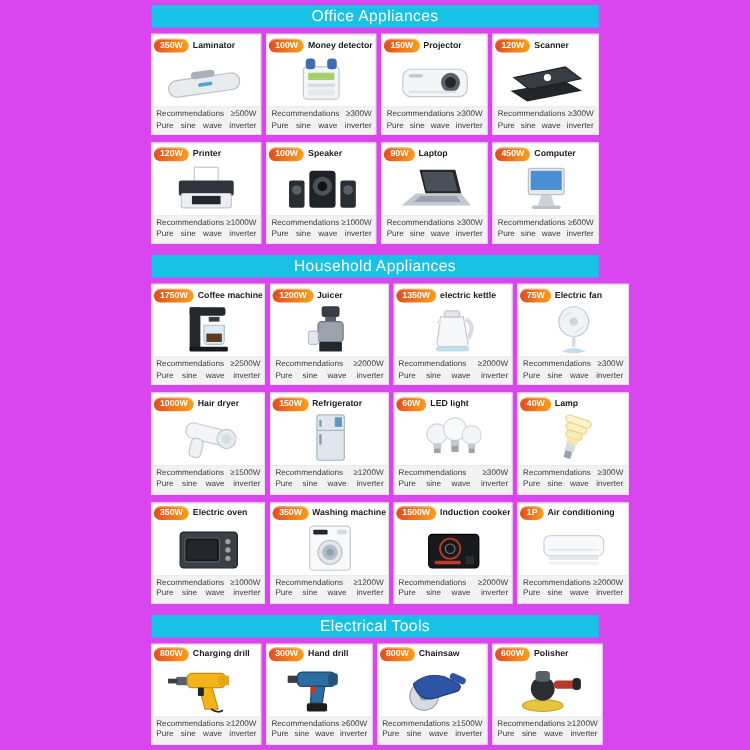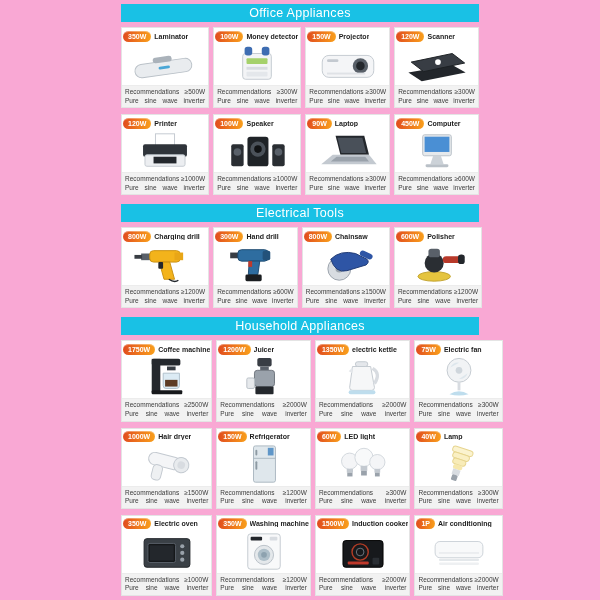--- a/index.html
+++ b/index.html
@@ -1,17 +1,17 @@
 <!DOCTYPE html>
 <html><head>
 <meta charset="utf-8">
 <style>
   html,body { margin:0; padding:0; background:#fff; }
   body { font-family:"Liberation Sans", sans-serif; }
-  .canvas { width:600px; height:600px; background:#f9a8d4; overflow:hidden; position:relative; }
+  .canvas { width:600px; height:600px; background:#d946ef; overflow:hidden; position:relative; }
   .content { width:358px; margin:0 auto; padding-top:4px; }
   .banner {
     height:18px; line-height:18px; background:#19c1e5; color:#ffffff;
     text-align:center; font-size:12.5px; letter-spacing:0.3px; margin-bottom:5px;
   }
   .grid {
     display:grid; grid-template-columns:repeat(4,1fr);
     column-gap:4px; row-gap:6px; margin-bottom:9px;
   }
   .card { border:1px solid #e4e4e4; background:#ffffff; display:flex; flex-direction:column; }
@@ -185,103 +185,20 @@
               </svg>
             </div>
             <div class="footer">
               <div class="rec">Recommendations ≥600W</div>
               <div class="note">Pure sine wave inverter</div>
             </div>
           </div>
         </div>
       </section>
       <section>
-        <div class="banner">Electrical Tools</div>
-        <div class="grid">
-          <div class="card">
-            <div class="badge-row">
-              <span class="badge">800W</span>
-              <span class="name">Charging drill</span>
-            </div>
-            <div class="img-area">
-              <svg viewBox="0 0 80 44" xmlns="http://www.w3.org/2000/svg">
-                <rect x="15" y="11" width="10" height="7" fill="#596069"></rect>
-                <rect x="8" y="12.5" width="8" height="4" fill="#383d44"></rect>
-                <rect x="24" y="8" width="32" height="12" rx="4" fill="#f3b31b" stroke="#c98f10"></rect>
-                <rect x="50" y="10" width="9" height="8" fill="#e8a617"></rect>
-                <polygon points="34,20 45,20 50,38 39,38" fill="#f3b31b" stroke="#c98f10"></polygon>
-                <rect x="33" y="20" width="5" height="7" rx="1" fill="#23272c"></rect>
-                <path d="M44 38 q6 4 10 1" stroke="#23272c" fill="none" stroke-width="1.5"></path>
-              </svg>
-            </div>
-            <div class="footer">
-              <div class="rec">Recommendations ≥1200W</div>
-              <div class="note">Pure sine wave inverter</div>
-            </div>
-          </div>
-          <div class="card">
-            <div class="badge-row">
-              <span class="badge">300W</span>
-              <span class="name">Hand drill</span>
-            </div>
-            <div class="img-area">
-              <svg viewBox="0 0 80 44" xmlns="http://www.w3.org/2000/svg">
-                <rect x="14" y="10" width="9" height="6" fill="#383d44"></rect>
-                <rect x="22" y="7" width="32" height="12" rx="4" fill="#2e6da0" stroke="#1d4a70"></rect>
-                <rect x="48" y="8" width="8" height="10" rx="2" fill="#23527a"></rect>
-                <polygon points="34,19 45,19 43,33 33,33" fill="#2e6da0" stroke="#1d4a70"></polygon>
-                <rect x="30" y="33" width="17" height="7" rx="1.5" fill="#1b1e21"></rect>
-                <rect x="33" y="19" width="4" height="6" fill="#c0392b"></rect>
-              </svg>
-            </div>
-            <div class="footer">
-              <div class="rec">Recommendations ≥600W</div>
-              <div class="note">Pure sine wave inverter</div>
-            </div>
-          </div>
-          <div class="card">
-            <div class="badge-row">
-              <span class="badge">800W</span>
-              <span class="name">Chainsaw</span>
-            </div>
-            <div class="img-area">
-              <svg viewBox="0 0 80 44" xmlns="http://www.w3.org/2000/svg">
-                <circle cx="33" cy="27" r="12" fill="#d8dce1" stroke="#9aa2ab"></circle>
-                <circle cx="33" cy="27" r="4" fill="#9aa2ab"></circle>
-                <path d="M24 17 q10 -10 26 -6 l12 6 q3 3 -1 6 l-20 6 q-12 3 -17 -12" fill="#2e55a5" stroke="#203a73"></path>
-                <rect x="56" y="7" width="14" height="6" rx="3" fill="#2e55a5" transform="rotate(24 56 7)"></rect>
-              </svg>
-            </div>
-            <div class="footer">
-              <div class="rec">Recommendations ≥1500W</div>
-              <div class="note">Pure sine wave inverter</div>
-            </div>
-          </div>
-          <div class="card">
-            <div class="badge-row">
-              <span class="badge">600W</span>
-              <span class="name">Polisher</span>
-            </div>
-            <div class="img-area">
-              <svg viewBox="0 0 80 44" xmlns="http://www.w3.org/2000/svg">
-                <ellipse cx="36" cy="35" rx="17" ry="5" fill="#e5c43e" stroke="#c2a32e"></ellipse>
-                <circle cx="36" cy="21" r="10" fill="#2a2e33"></circle>
-                <rect x="30" y="6" width="12" height="9" rx="3" fill="#596069"></rect>
-                <rect x="45" y="14" width="20" height="7" rx="3.5" fill="#b8392a"></rect>
-                <rect x="61" y="12" width="7" height="10" rx="3" fill="#23272c"></rect>
-              </svg>
-            </div>
-            <div class="footer">
-              <div class="rec">Recommendations ≥1200W</div>
-              <div class="note">Pure sine wave inverter</div>
-            </div>
-          </div>
-        </div>
-      </section>
-      <section>
         <div class="banner">Household Appliances</div>
         <div class="grid">
           <div class="card">
             <div class="badge-row">
               <span class="badge">1750W</span>
               <span class="name">Coffee machine</span>
             </div>
             <div class="img-area">
               <svg viewBox="0 0 80 44" xmlns="http://www.w3.org/2000/svg">
                 <rect x="24" y="3" width="30" height="7" rx="2" fill="#24282d"></rect>
@@ -511,14 +428,97 @@
                 <rect x="19" y="33" width="42" height="2.5" rx="1.2" fill="#eef0f2"></rect>
               </svg>
             </div>
             <div class="footer">
               <div class="rec">Recommendations ≥2000W</div>
               <div class="note">Pure sine wave inverter</div>
             </div>
           </div>
         </div>
       </section>
+      <section>
+        <div class="banner">Electrical Tools</div>
+        <div class="grid">
+          <div class="card">
+            <div class="badge-row">
+              <span class="badge">800W</span>
+              <span class="name">Charging drill</span>
+            </div>
+            <div class="img-area">
+              <svg viewBox="0 0 80 44" xmlns="http://www.w3.org/2000/svg">
+                <rect x="15" y="11" width="10" height="7" fill="#596069"></rect>
+                <rect x="8" y="12.5" width="8" height="4" fill="#383d44"></rect>
+                <rect x="24" y="8" width="32" height="12" rx="4" fill="#f3b31b" stroke="#c98f10"></rect>
+                <rect x="50" y="10" width="9" height="8" fill="#e8a617"></rect>
+                <polygon points="34,20 45,20 50,38 39,38" fill="#f3b31b" stroke="#c98f10"></polygon>
+                <rect x="33" y="20" width="5" height="7" rx="1" fill="#23272c"></rect>
+                <path d="M44 38 q6 4 10 1" stroke="#23272c" fill="none" stroke-width="1.5"></path>
+              </svg>
+            </div>
+            <div class="footer">
+              <div class="rec">Recommendations ≥1200W</div>
+              <div class="note">Pure sine wave inverter</div>
+            </div>
+          </div>
+          <div class="card">
+            <div class="badge-row">
+              <span class="badge">300W</span>
+              <span class="name">Hand drill</span>
+            </div>
+            <div class="img-area">
+              <svg viewBox="0 0 80 44" xmlns="http://www.w3.org/2000/svg">
+                <rect x="14" y="10" width="9" height="6" fill="#383d44"></rect>
+                <rect x="22" y="7" width="32" height="12" rx="4" fill="#2e6da0" stroke="#1d4a70"></rect>
+                <rect x="48" y="8" width="8" height="10" rx="2" fill="#23527a"></rect>
+                <polygon points="34,19 45,19 43,33 33,33" fill="#2e6da0" stroke="#1d4a70"></polygon>
+                <rect x="30" y="33" width="17" height="7" rx="1.5" fill="#1b1e21"></rect>
+                <rect x="33" y="19" width="4" height="6" fill="#c0392b"></rect>
+              </svg>
+            </div>
+            <div class="footer">
+              <div class="rec">Recommendations ≥600W</div>
+              <div class="note">Pure sine wave inverter</div>
+            </div>
+          </div>
+          <div class="card">
+            <div class="badge-row">
+              <span class="badge">800W</span>
+              <span class="name">Chainsaw</span>
+            </div>
+            <div class="img-area">
+              <svg viewBox="0 0 80 44" xmlns="http://www.w3.org/2000/svg">
+                <circle cx="33" cy="27" r="12" fill="#d8dce1" stroke="#9aa2ab"></circle>
+                <circle cx="33" cy="27" r="4" fill="#9aa2ab"></circle>
+                <path d="M24 17 q10 -10 26 -6 l12 6 q3 3 -1 6 l-20 6 q-12 3 -17 -12" fill="#2e55a5" stroke="#203a73"></path>
+                <rect x="56" y="7" width="14" height="6" rx="3" fill="#2e55a5" transform="rotate(24 56 7)"></rect>
+              </svg>
+            </div>
+            <div class="footer">
+              <div class="rec">Recommendations ≥1500W</div>
+              <div class="note">Pure sine wave inverter</div>
+            </div>
+          </div>
+          <div class="card">
+            <div class="badge-row">
+              <span class="badge">600W</span>
+              <span class="name">Polisher</span>
+            </div>
+            <div class="img-area">
+              <svg viewBox="0 0 80 44" xmlns="http://www.w3.org/2000/svg">
+                <ellipse cx="36" cy="35" rx="17" ry="5" fill="#e5c43e" stroke="#c2a32e"></ellipse>
+                <circle cx="36" cy="21" r="10" fill="#2a2e33"></circle>
+                <rect x="30" y="6" width="12" height="9" rx="3" fill="#596069"></rect>
+                <rect x="45" y="14" width="20" height="7" rx="3.5" fill="#b8392a"></rect>
+                <rect x="61" y="12" width="7" height="10" rx="3" fill="#23272c"></rect>
+              </svg>
+            </div>
+            <div class="footer">
+              <div class="rec">Recommendations ≥1200W</div>
+              <div class="note">Pure sine wave inverter</div>
+            </div>
+          </div>
+        </div>
+      </section>
     </div>
 </div>
 
 </body></html>

